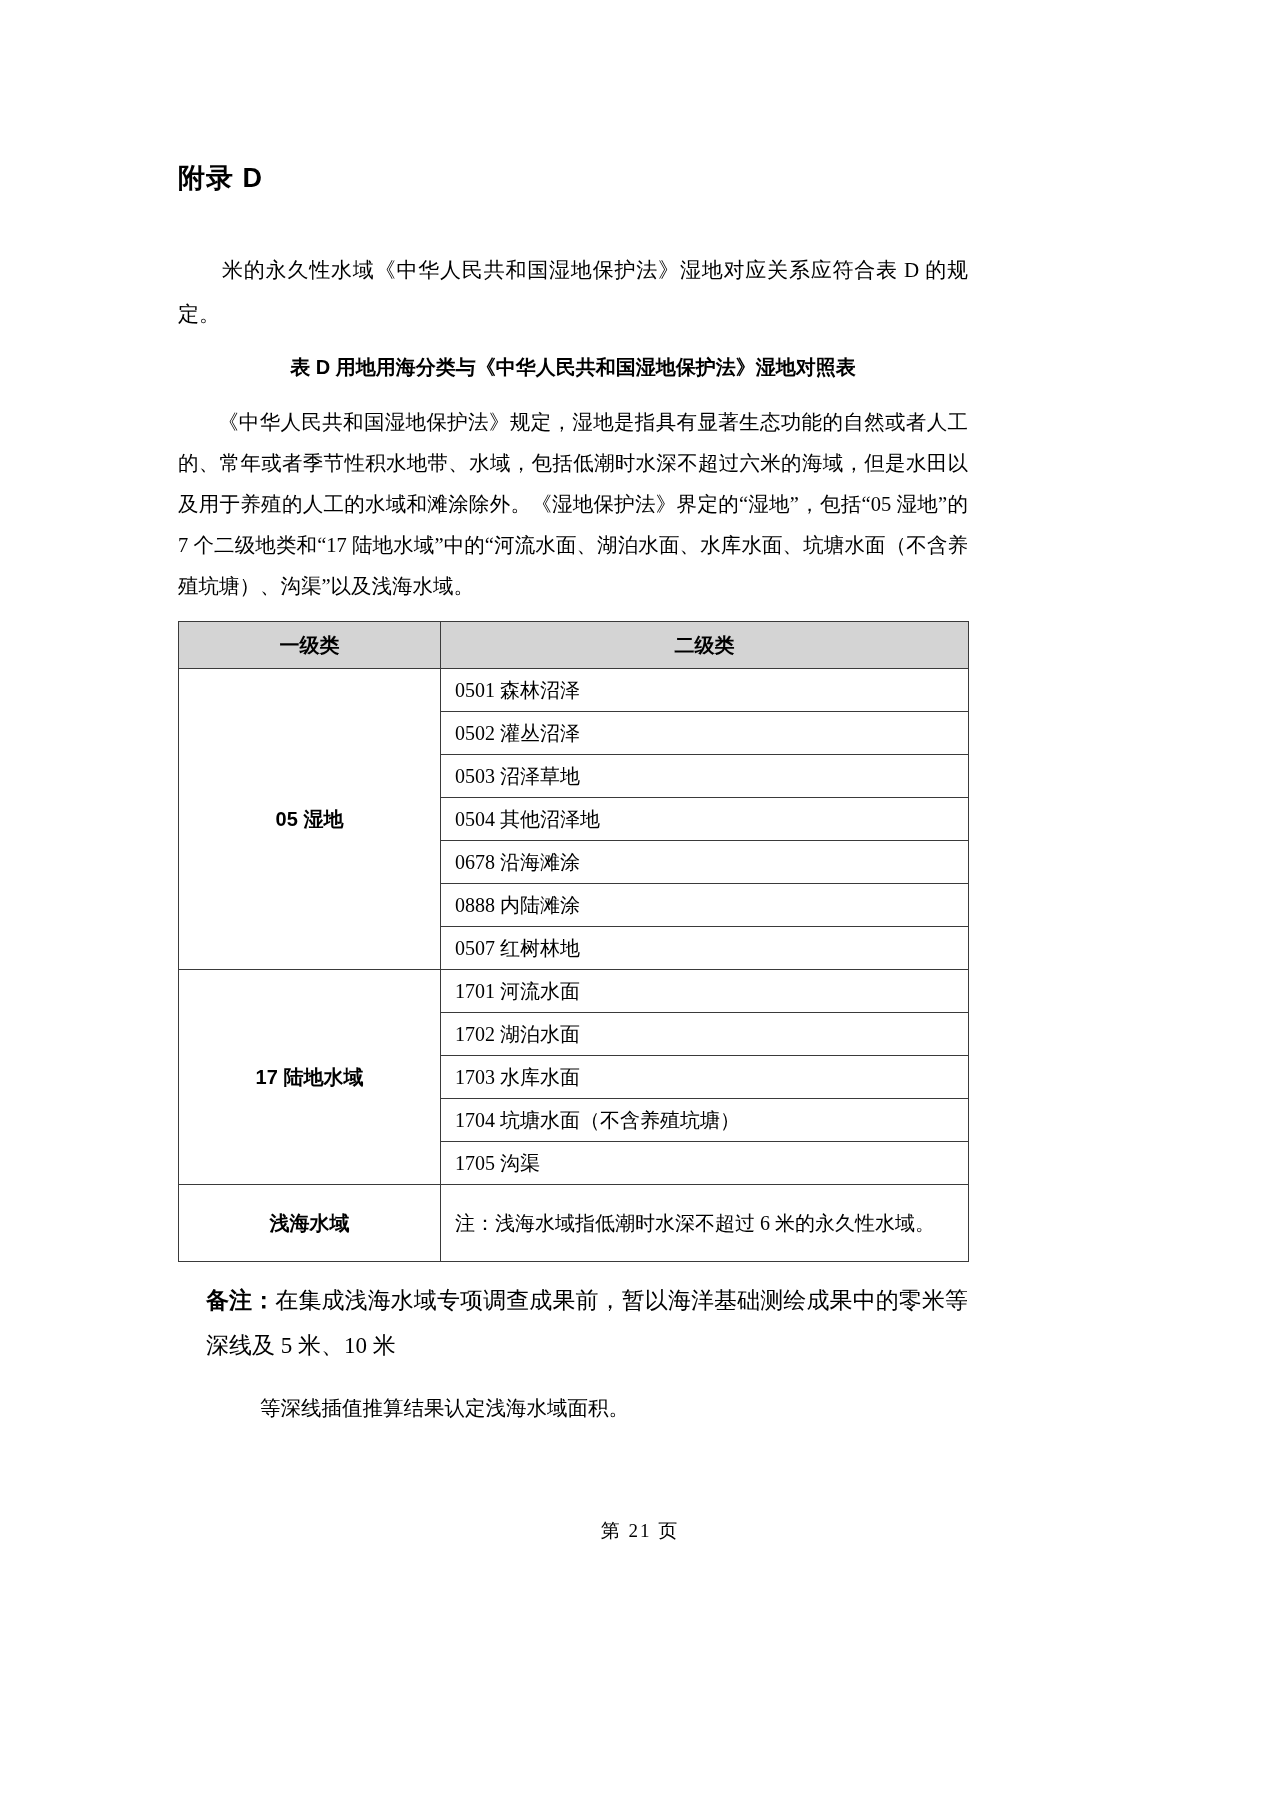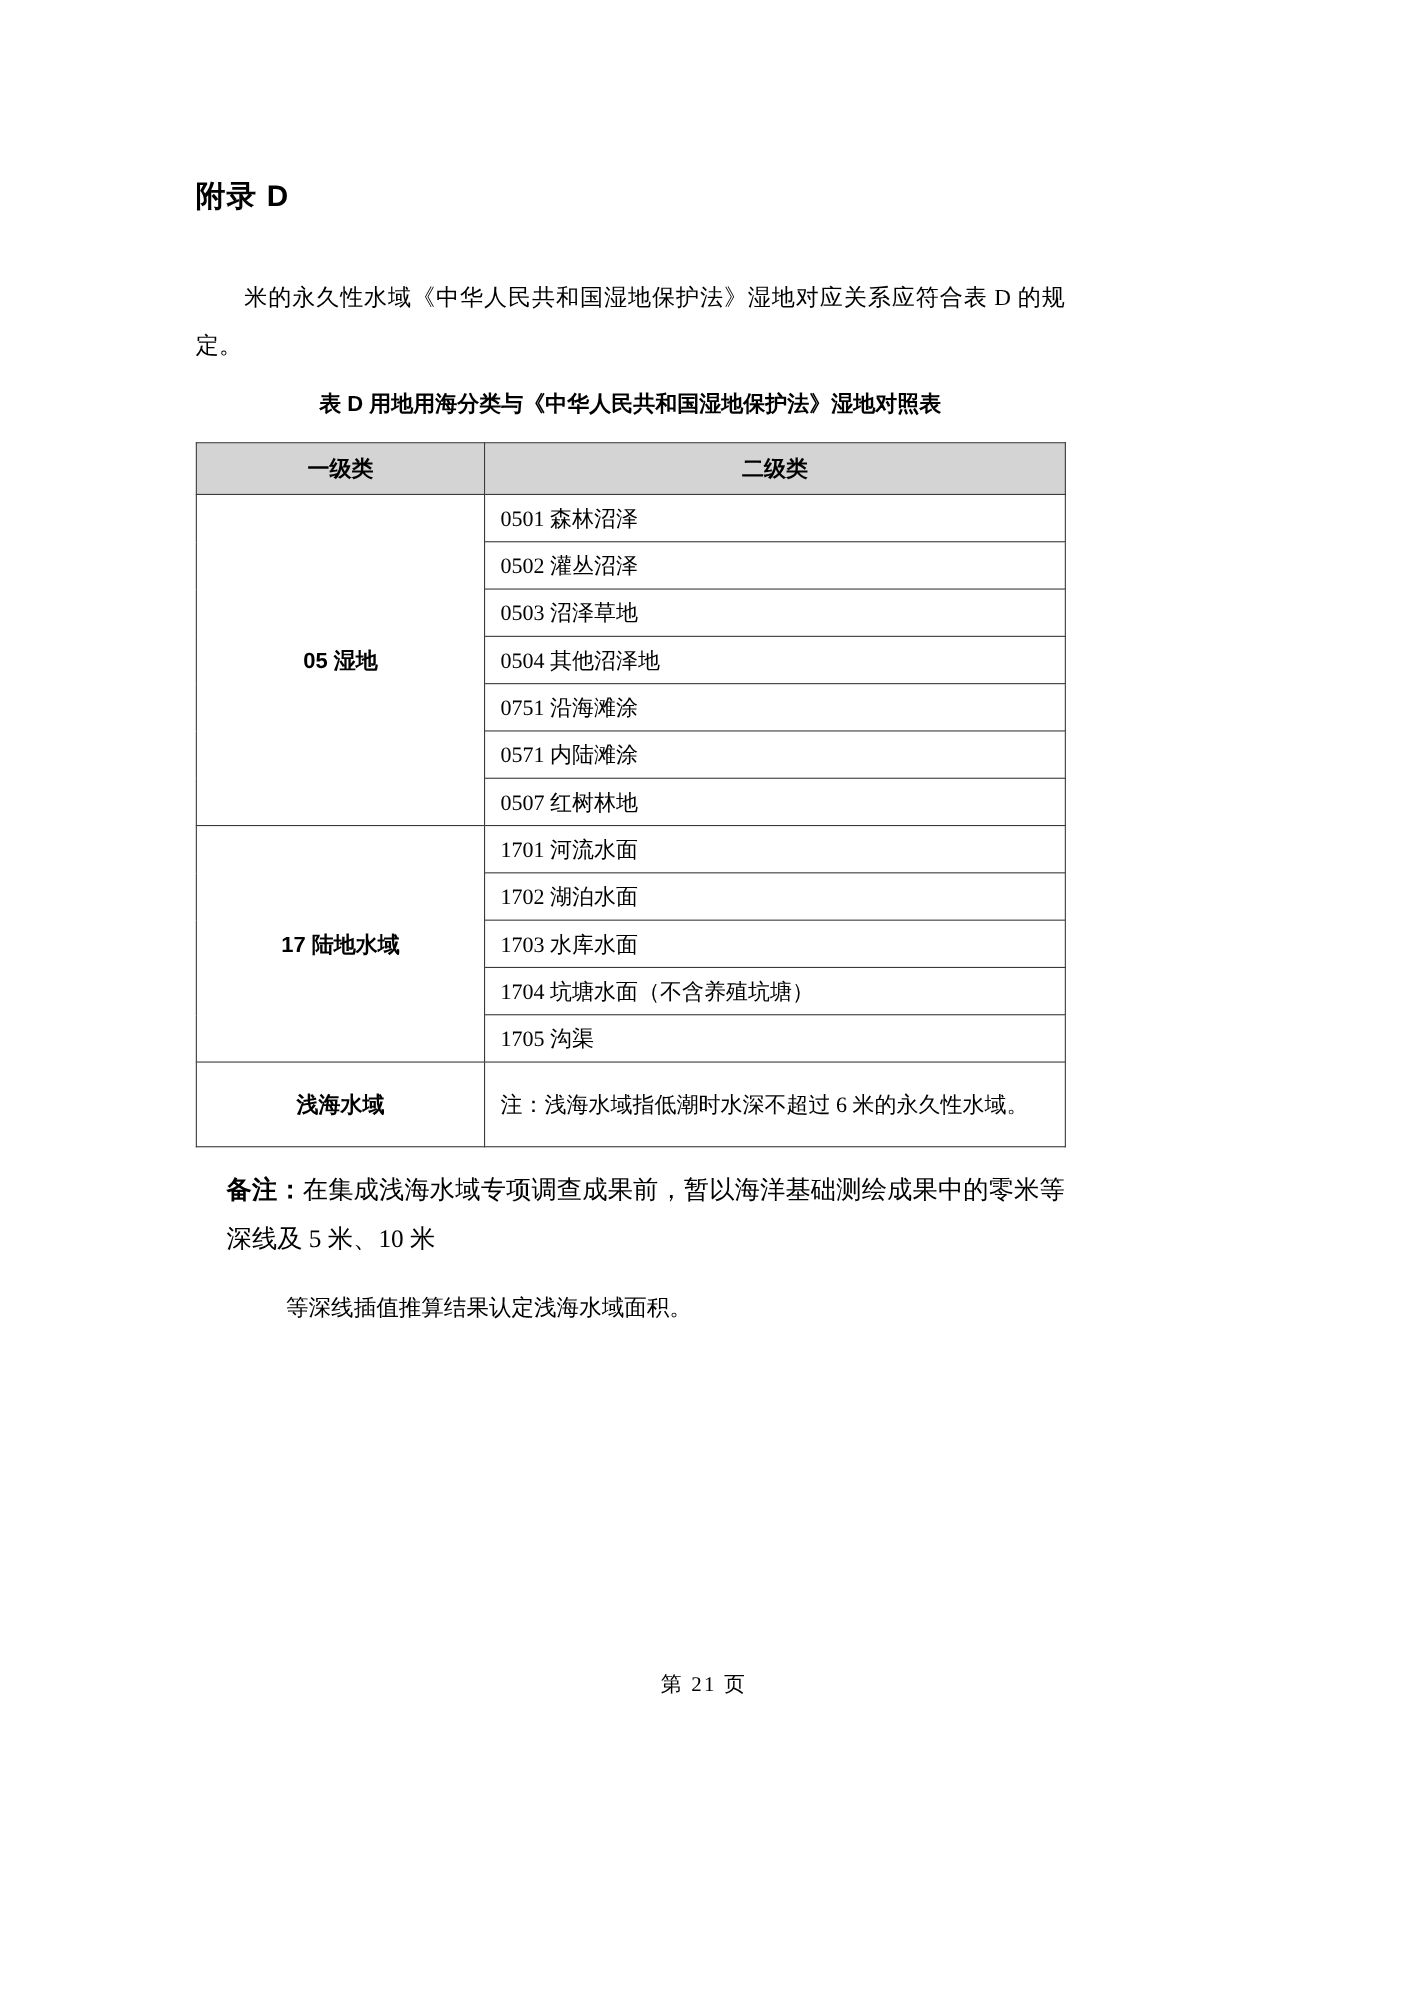--- a/index.html
+++ b/index.html
@@ -129,20 +129,21 @@
 
 <div class="page">
   <div class="content">
 
     <h1 class="appendix-title">附录 D</h1>
 
     <p class="para indent">米的永久性水域《中华人民共和国湿地保护法》湿地对应关系应符合表 D 的规定。</p>
 
     <div class="table-caption">表 D 用地用海分类与《中华人民共和国湿地保护法》湿地对照表</div>
 
+    <p class="intro">《中华人民共和国湿地保护法》规定，湿地是指具有显著生态功能的自然或者人工的、常年或者季节性积水地带、水域，包括低潮时水深不超过六米的海域，但是水田以及用于养殖的人工的水域和滩涂除外。《湿地保护法》界定的“湿地”，包括“05 湿地”的 7 个二级地类和“17 陆地水域”中的“河流水面、湖泊水面、水库水面、坑塘水面（不含养殖坑塘）、沟渠”以及浅海水域。</p>
 
     <table class="dtable">
       <colgroup>
           <col class="c1">
           <col class="c2">
         </colgroup>
       <thead>
         <tr>
           <th>一级类</th>
           <th>二级类</th>
@@ -157,24 +158,24 @@
         <tr>
           <td class="sub">0502 灌丛沼泽</td>
         </tr>
         <tr>
           <td class="sub">0503 沼泽草地</td>
         </tr>
         <tr>
           <td class="sub">0504 其他沼泽地</td>
         </tr>
         <tr>
-          <td class="sub">0751 沿海滩涂</td>
-        </tr>
-        <tr>
-          <td class="sub">0571 内陆滩涂</td>
+          <td class="sub">0678 沿海滩涂</td>
+        </tr>
+        <tr>
+          <td class="sub">0888 内陆滩涂</td>
         </tr>
         <tr>
           <td class="sub">0507 红树林地</td>
         </tr>
 
         <tr>
           <td class="cat" rowspan="5">17 陆地水域</td>
           <td class="sub">1701 河流水面</td>
         </tr>
         <tr>

